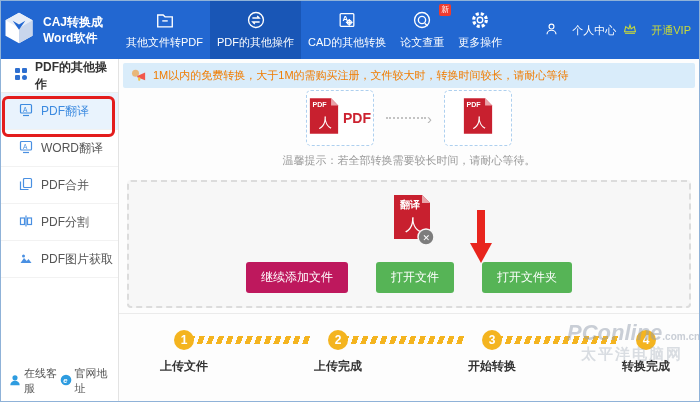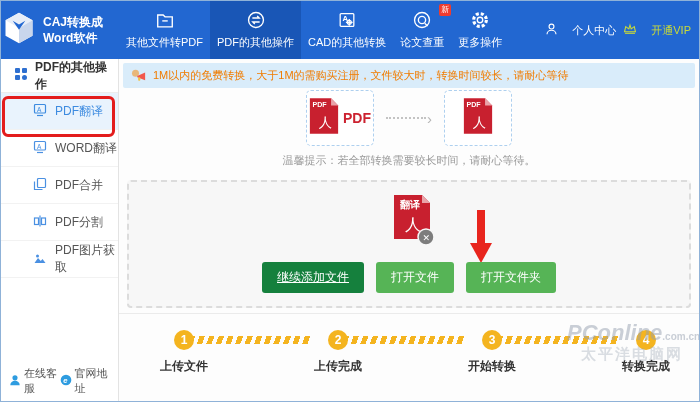--- a/index.html
+++ b/index.html
@@ -15,21 +15,21 @@
   .tab.active { background:#1956b6; }
   .tab-badge { position:absolute; top:3px; right:0px; background:#f03b2e; color:#fff; font-size:8px; line-height:1; padding:2px 2px; border-radius:2px; }
   .header-right { margin-left:auto; display:flex; align-items:center; gap:7px; padding-right:8px; font-size:11px; white-space:nowrap; }
   .hr-item { display:flex; align-items:center; gap:14px; cursor:pointer; }
   .vip { color:#c9da38; }
 
   
   .body { display:flex; height:344px; }
   .sidebar { width:118px; background:#fff; border-right:1px solid #e3e3e3; position:relative; flex-shrink:0; }
   .side-section { height:34px; display:flex; align-items:center; gap:7px; padding-left:13px; font-size:12px; color:#333; font-weight:bold; border-bottom:1px solid #ededed; }
-  .side-item { height:37px; display:flex; align-items:center; gap:8px; padding-left:32px; font-size:12px; color:#555; border-bottom:1px solid #f2f2f2; cursor:pointer; }
+  .side-item { height:37px; display:flex; align-items:center; gap:8px; padding-left:18px; font-size:12px; color:#555; border-bottom:1px solid #f2f2f2; cursor:pointer; }
   .side-item.selected { background:#e9f3fd; color:#3d8be0; }
   .annotation-box { position:absolute; left:1px; top:37px; width:113px; height:41px; border:3px solid #e31c1c; border-radius:6px; pointer-events:none; z-index:6; }
   .side-footer { position:absolute; bottom:7px; left:0; width:100%; display:flex; justify-content:space-between; padding:0 8px; font-size:11px; color:#555; }
   .side-footer .hr-item { gap:3px; }
 
   
   .main { flex:1; position:relative; background:#fdfdfd; }
   .notice { margin:4px 4px 0 4px; height:25px; background:#d9ecfa; border-radius:2px; display:flex; align-items:center; gap:6px; padding:0 8px; color:#f07c00; font-size:11px; overflow:hidden; }
   .convert-section { height:84px; display:flex; flex-direction:column; align-items:center; justify-content:flex-end; padding-bottom:4px; }
   .convert-row { display:flex; align-items:center; gap:12px; }
@@ -39,22 +39,22 @@
   .dot-line { width:40px; border-top:2px dotted #c3c3c3; }
   .arrow-head { font-size:15px; margin-left:1px; line-height:1; }
   .tip { margin-top:7px; font-size:11px; color:#9a9a9a; }
 
   .upload-panel { margin:8px 8px 0 8px; height:128px; background:#f7f7f7; border:2px dashed #dcdcdc; border-radius:4px; position:relative; }
   .file-wrap { position:absolute; left:228px; top:12px; width:110px; text-align:center; }
   .file-name { font-size:11px; color:#555; margin-top:18px; }
   .red-arrow { position:absolute; left:340px; top:28px; }
   .btn-row { position:absolute; bottom:13px; width:100%; display:flex; justify-content:center; gap:12px; }
   .btn { border:none; border-radius:3px; color:#fff; font-size:12px; padding:7px 15px; cursor:pointer; font-family:inherit; }
-  .btn.blue { background:#15803d;text-decoration:underline; }
-  .btn.green { background:#56b456; }
+  .btn.blue { background:#be185d; }
+  .btn.green { background:#56b456;margin-left:16px; }
 
   
   .steps-area { position:absolute; left:0; right:0; bottom:0; height:90px; border-top:1px solid #ebebeb; background:#fdfdfd; }
   .step-circle { position:absolute; top:16px; width:20px; height:20px; border-radius:50%; background:#f4b41f; color:#fff; font-size:12px; font-weight:bold; text-align:center; line-height:20px; }
   .connector { position:absolute; top:22px; height:8px; background:repeating-linear-gradient(110deg,#f4b41f 0 5px,rgba(0,0,0,0) 5px 9px); }
   .step-label { position:absolute; top:44px; width:90px; text-align:center; font-size:12px; font-weight:bold; color:#333; }
   .watermark { position:absolute; right:2px; top:8px; width:130px; text-align:center; pointer-events:none; color:rgba(150,160,175,0.5); font-weight:bold; font-style:italic; line-height:1; z-index:3; }
   .wm-1 { font-size:22px; }
   .wm-sub { font-size:10px; font-style:normal; }
   .wm-2 { font-size:15px; letter-spacing:2px; color:rgba(150,160,175,0.35); margin-top:2px; font-style:normal; }

